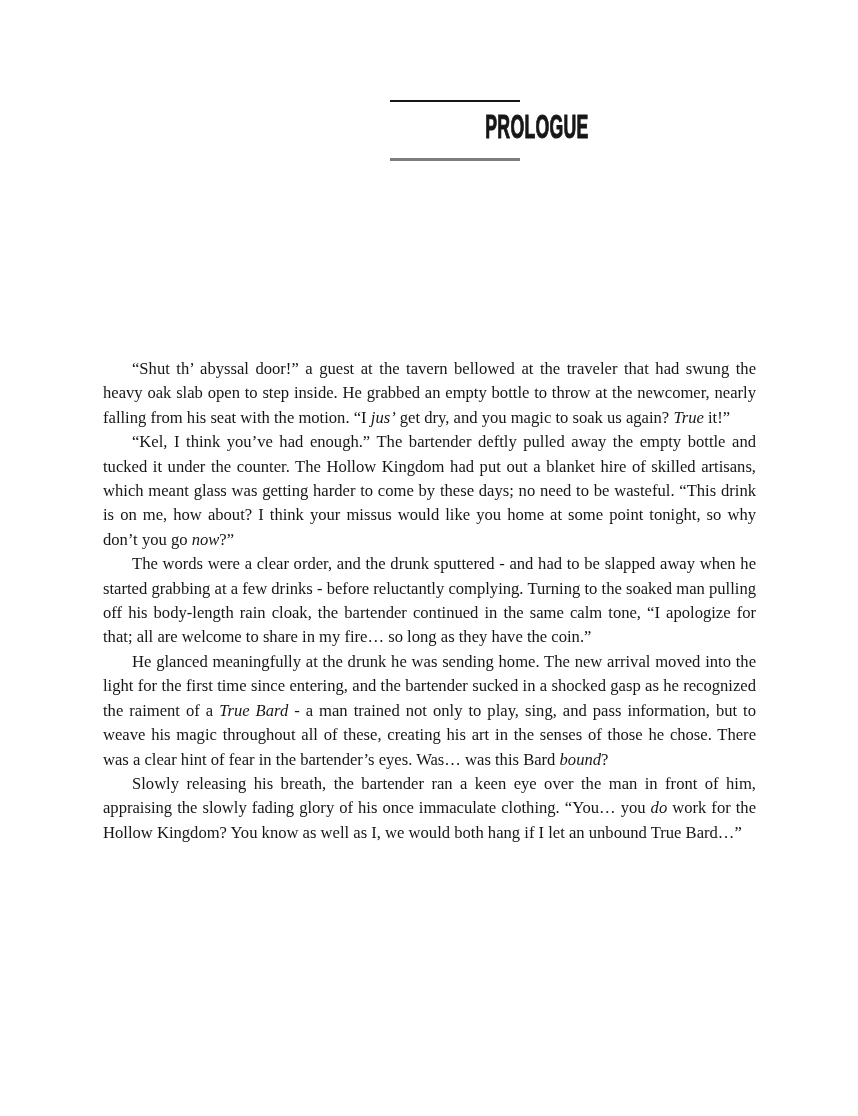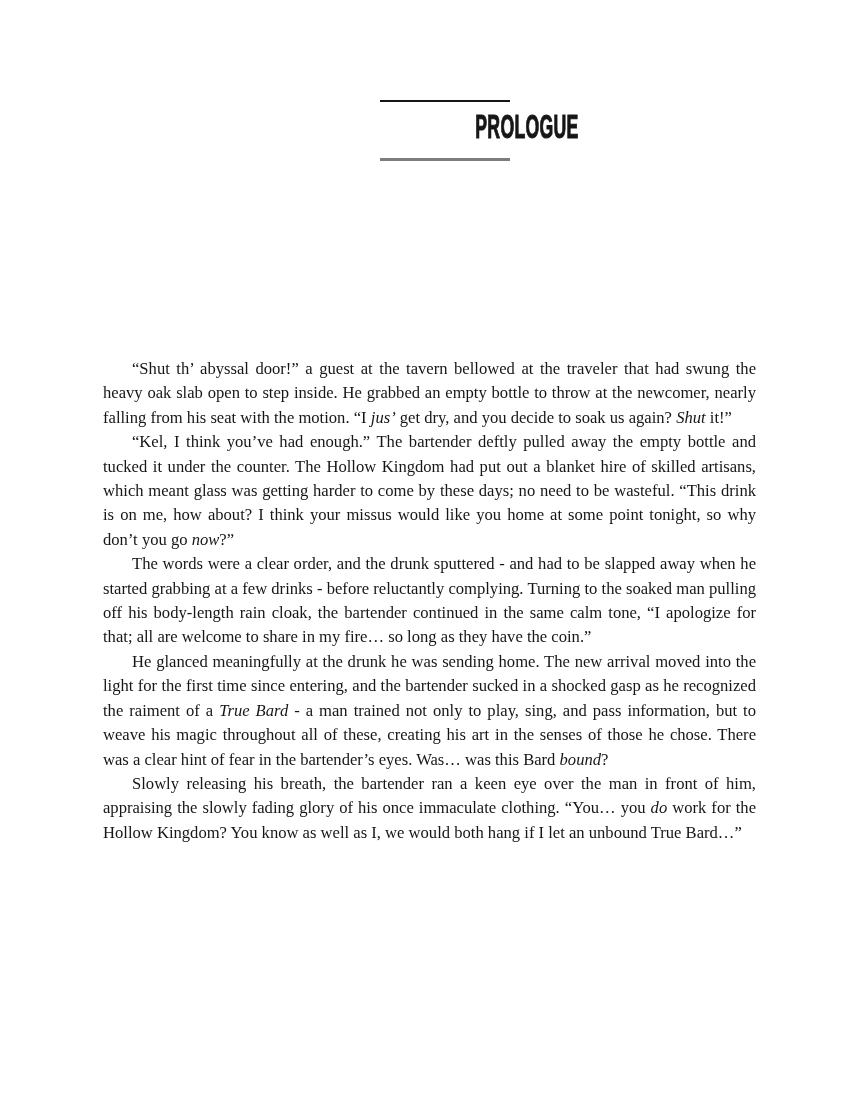--- a/index.html
+++ b/index.html
@@ -15,21 +15,21 @@
   .page {
     position: relative;
     width: 858px;
     height: 1116px;
     background: var(--bg);
     overflow: hidden;
     margin: 0 auto;
   }
   .heading-block {
     position: absolute;
-    left: 380px;
+    left: 390px;
     top: 100px;
     width: 130px;
   }
   .rule-top {
     height: 2px;
     background: var(--rule-top);
   }
   .heading-title-row {
     margin-top: 7px;
     text-align: right;
@@ -77,20 +77,20 @@
 
   <div class="heading-block">
     <div class="rule-top"></div>
     <div class="heading-title-row">
       <span class="heading-title">PROLOGUE</span>
     </div>
     <div class="rule-bottom"></div>
   </div>
 
   <div class="body-text">
-      <p><span>“Shut th’ abyssal door!” a guest at the tavern bellowed at the traveler that had swung the heavy oak slab open to step inside. He grabbed an empty bottle to throw at the newcomer, nearly falling from his seat with the motion. “I </span><em>jus’</em><span> get dry, and you decide to soak us again? </span><em>Shut</em><span> it!”</span></p>
+      <p><span>“Shut th’ abyssal door!” a guest at the tavern bellowed at the traveler that had swung the heavy oak slab open to step inside. He grabbed an empty bottle to throw at the newcomer, nearly falling from his seat with the motion. “I </span><em>jus’</em><span> get dry, and you magic to soak us again? </span><em>True</em><span> it!”</span></p>
       <p><span>“Kel, I think you’ve had enough.” The bartender deftly pulled away the empty bottle and tucked it under the counter. The Hollow Kingdom had put out a blanket hire of skilled artisans, which meant glass was getting harder to come by these days; no need to be wasteful. “This drink is on me, how about? I think your missus would like you home at some point tonight, so why don’t you go </span><em>now</em><span>?”</span></p>
       <p><span>The words were a clear order, and the drunk sputtered - and had to be slapped away when he started grabbing at a few drinks - before reluctantly complying. Turning to the soaked man pulling off his body-length rain cloak, the bartender continued in the same calm tone, “I apologize for that; all are welcome to share in my fire… so long as they have the coin.”</span></p>
       <p><span>He glanced meaningfully at the drunk he was sending home. The new arrival moved into the light for the first time since entering, and the bartender sucked in a shocked gasp as he recognized the raiment of a </span><em>True Bard</em><span> - a man trained not only to play, sing, and pass information, but to weave his magic throughout all of these, creating his art in the senses of those he chose. There was a clear hint of fear in the bartender’s eyes. Was… was this Bard </span><em>bound</em><span>?</span></p>
       <p><span>Slowly releasing his breath, the bartender ran a keen eye over the man in front of him, appraising the slowly fading glory of his once immaculate clothing. “You… you </span><em>do</em><span> work for the Hollow Kingdom? You know as well as I, we would both hang if I let an unbound True Bard…”</span></p>
     </div>
 
 </div>
 
 </body></html>

